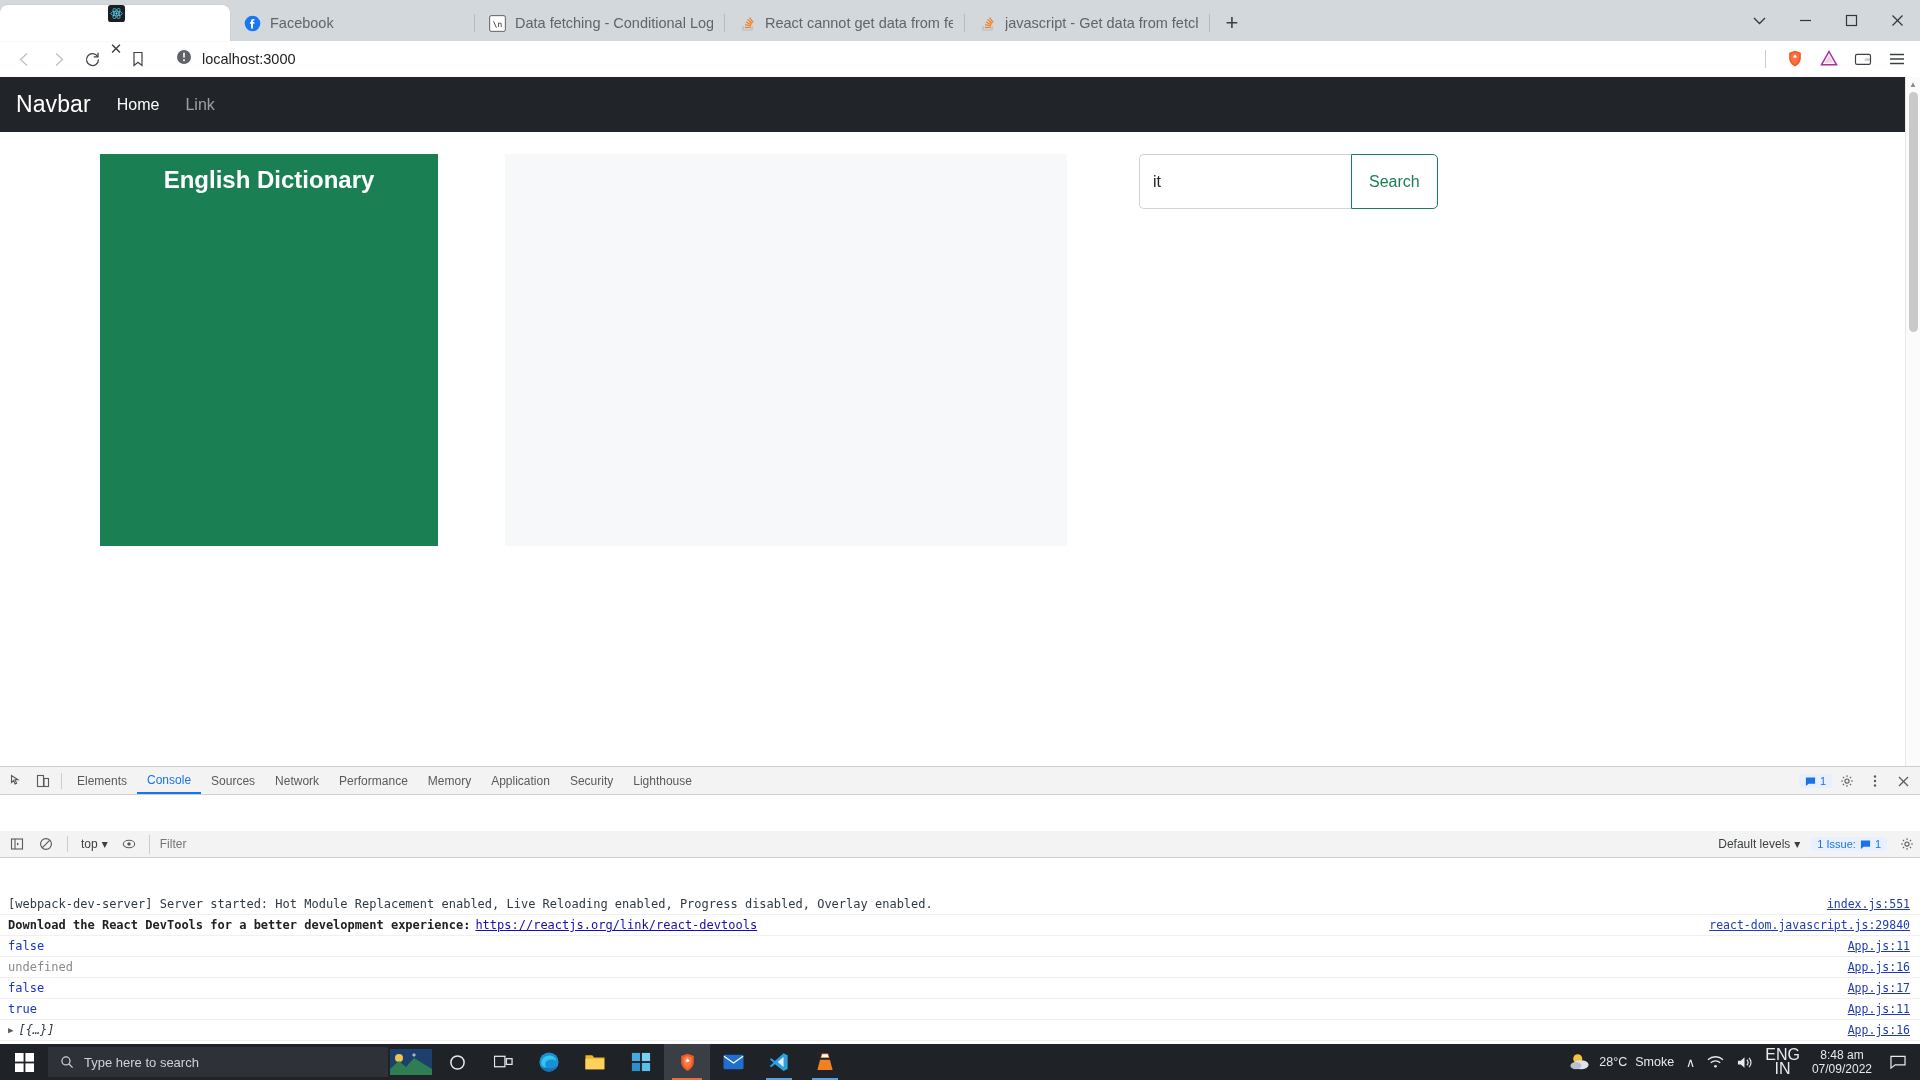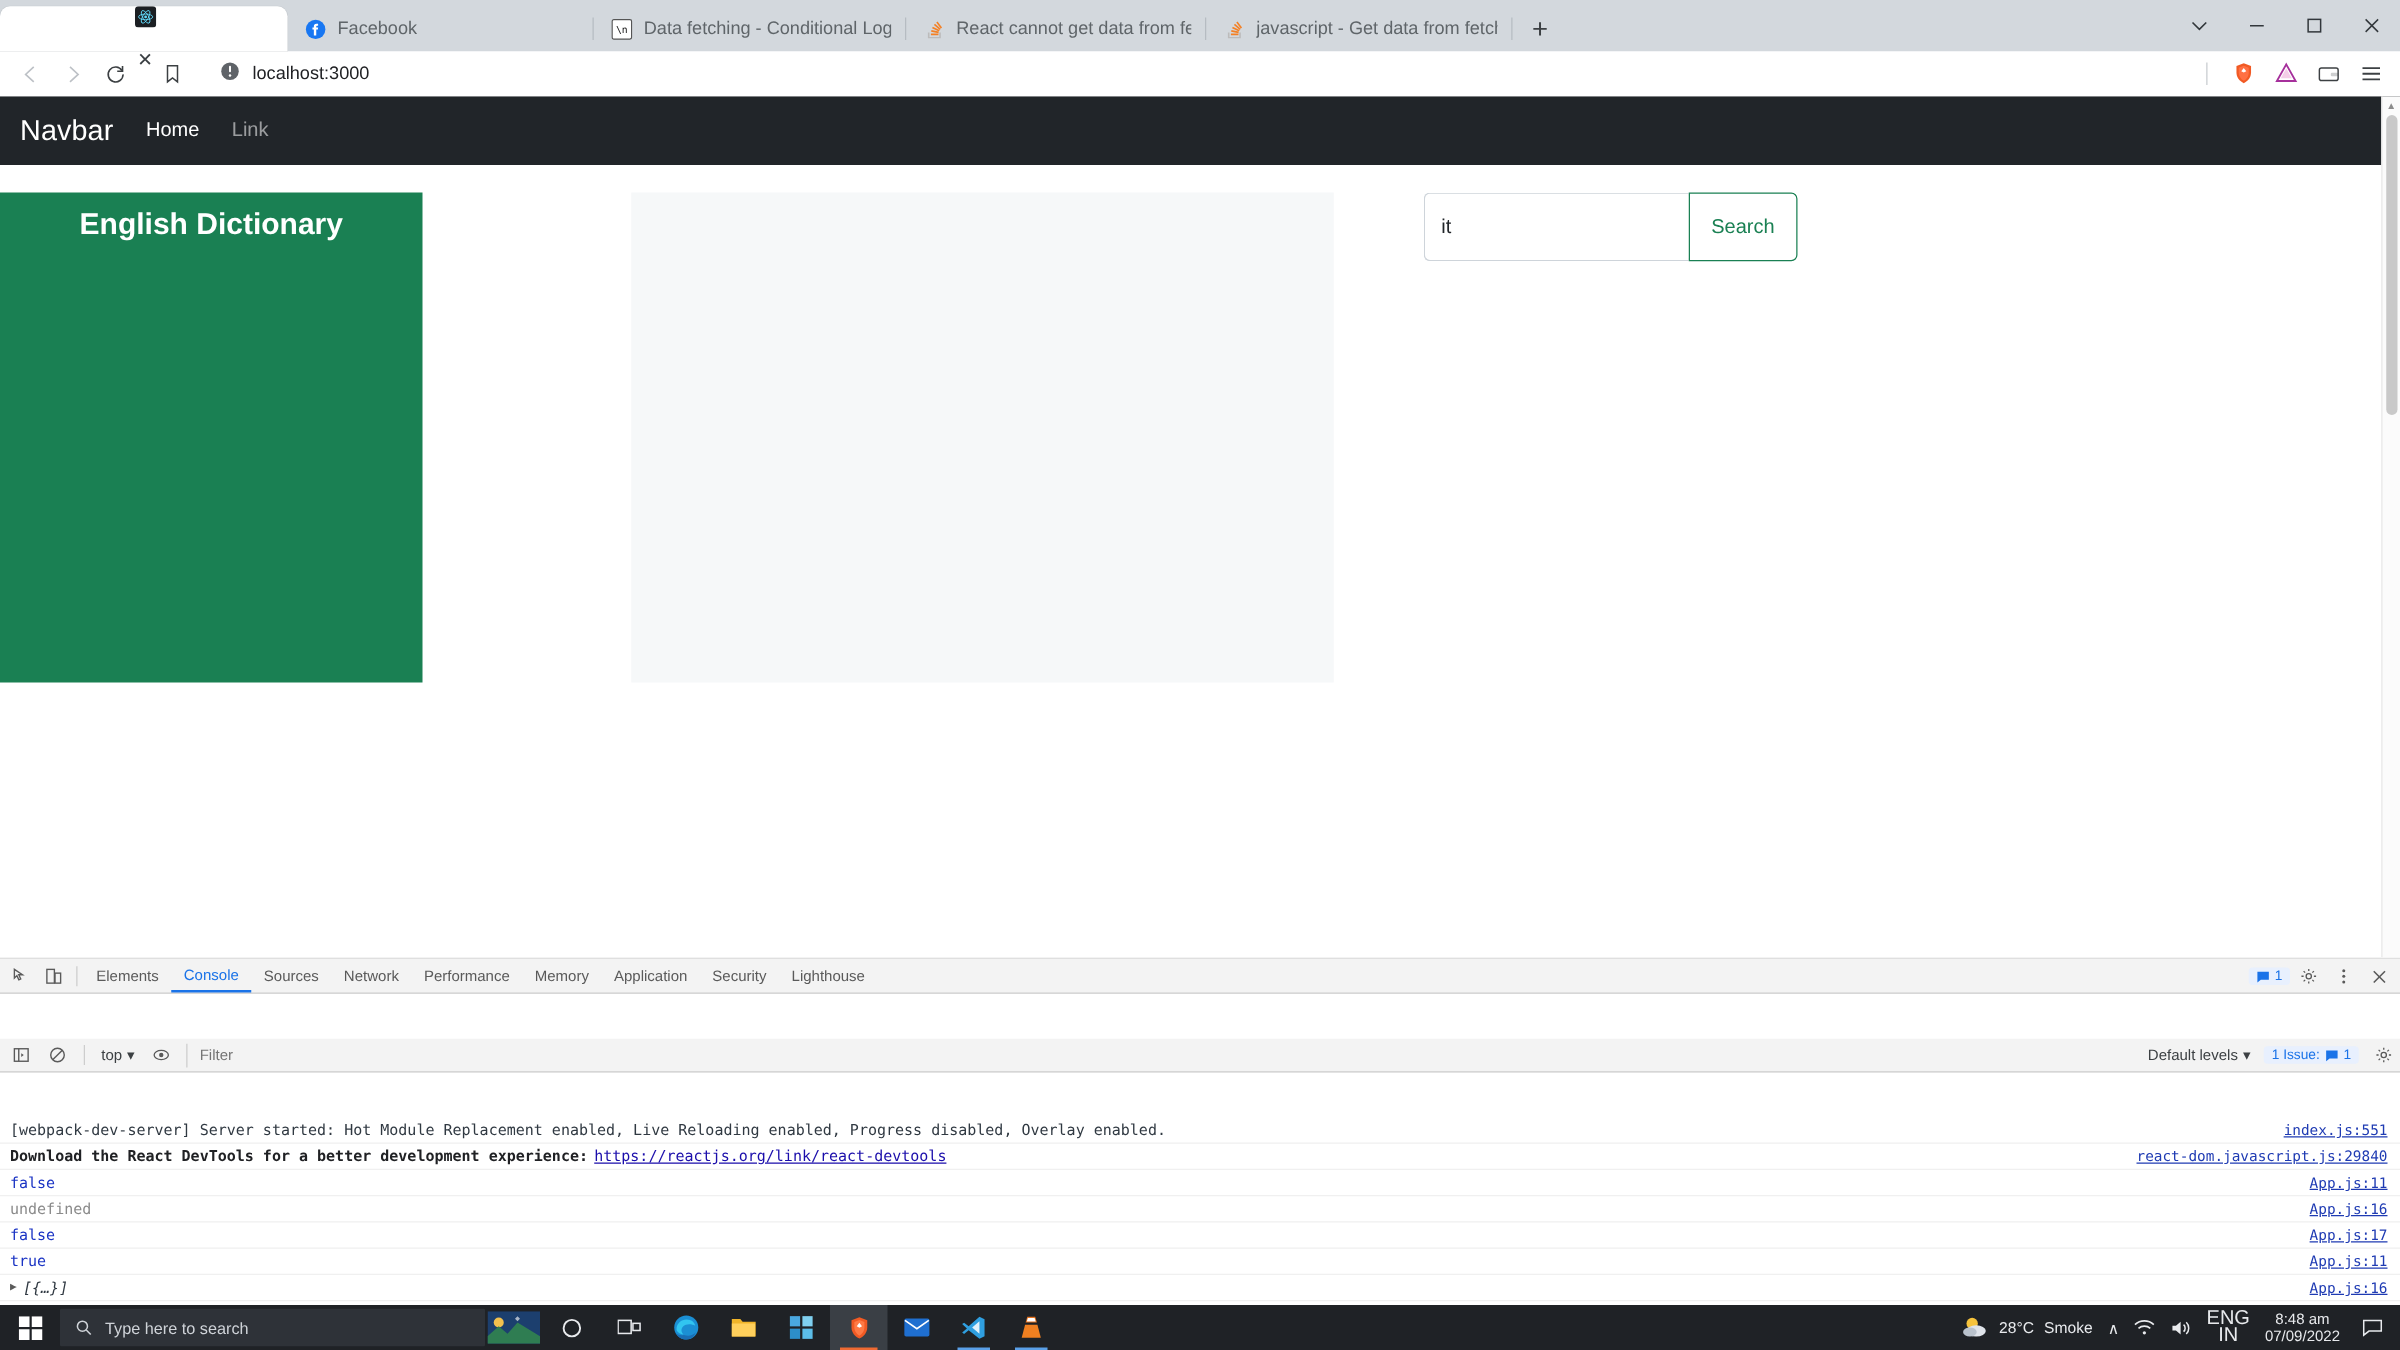--- a/index.html
+++ b/index.html
@@ -141,21 +141,21 @@
     letter-spacing: 0.1px;
   }
   .nav-link { font-size: 16px; color: rgba(255,255,255,0.55); }
   .nav-link.active { color: #ffffff; }
 
   .content-row {
     display: flex;
     align-items: flex-start;
     padding: 22px 0 0 0;
   }
-  .col-card { width: 505px; }
+  .col-card { width: 505px; padding-left: 100px; }
   .dict-card {
     background: #1a8053;
     height: 392px;
     width: 338px;
     padding-top: 8px;
   }
   .dict-title {
     color: #ffffff;
     font-size: 24px;
     font-weight: bold;

